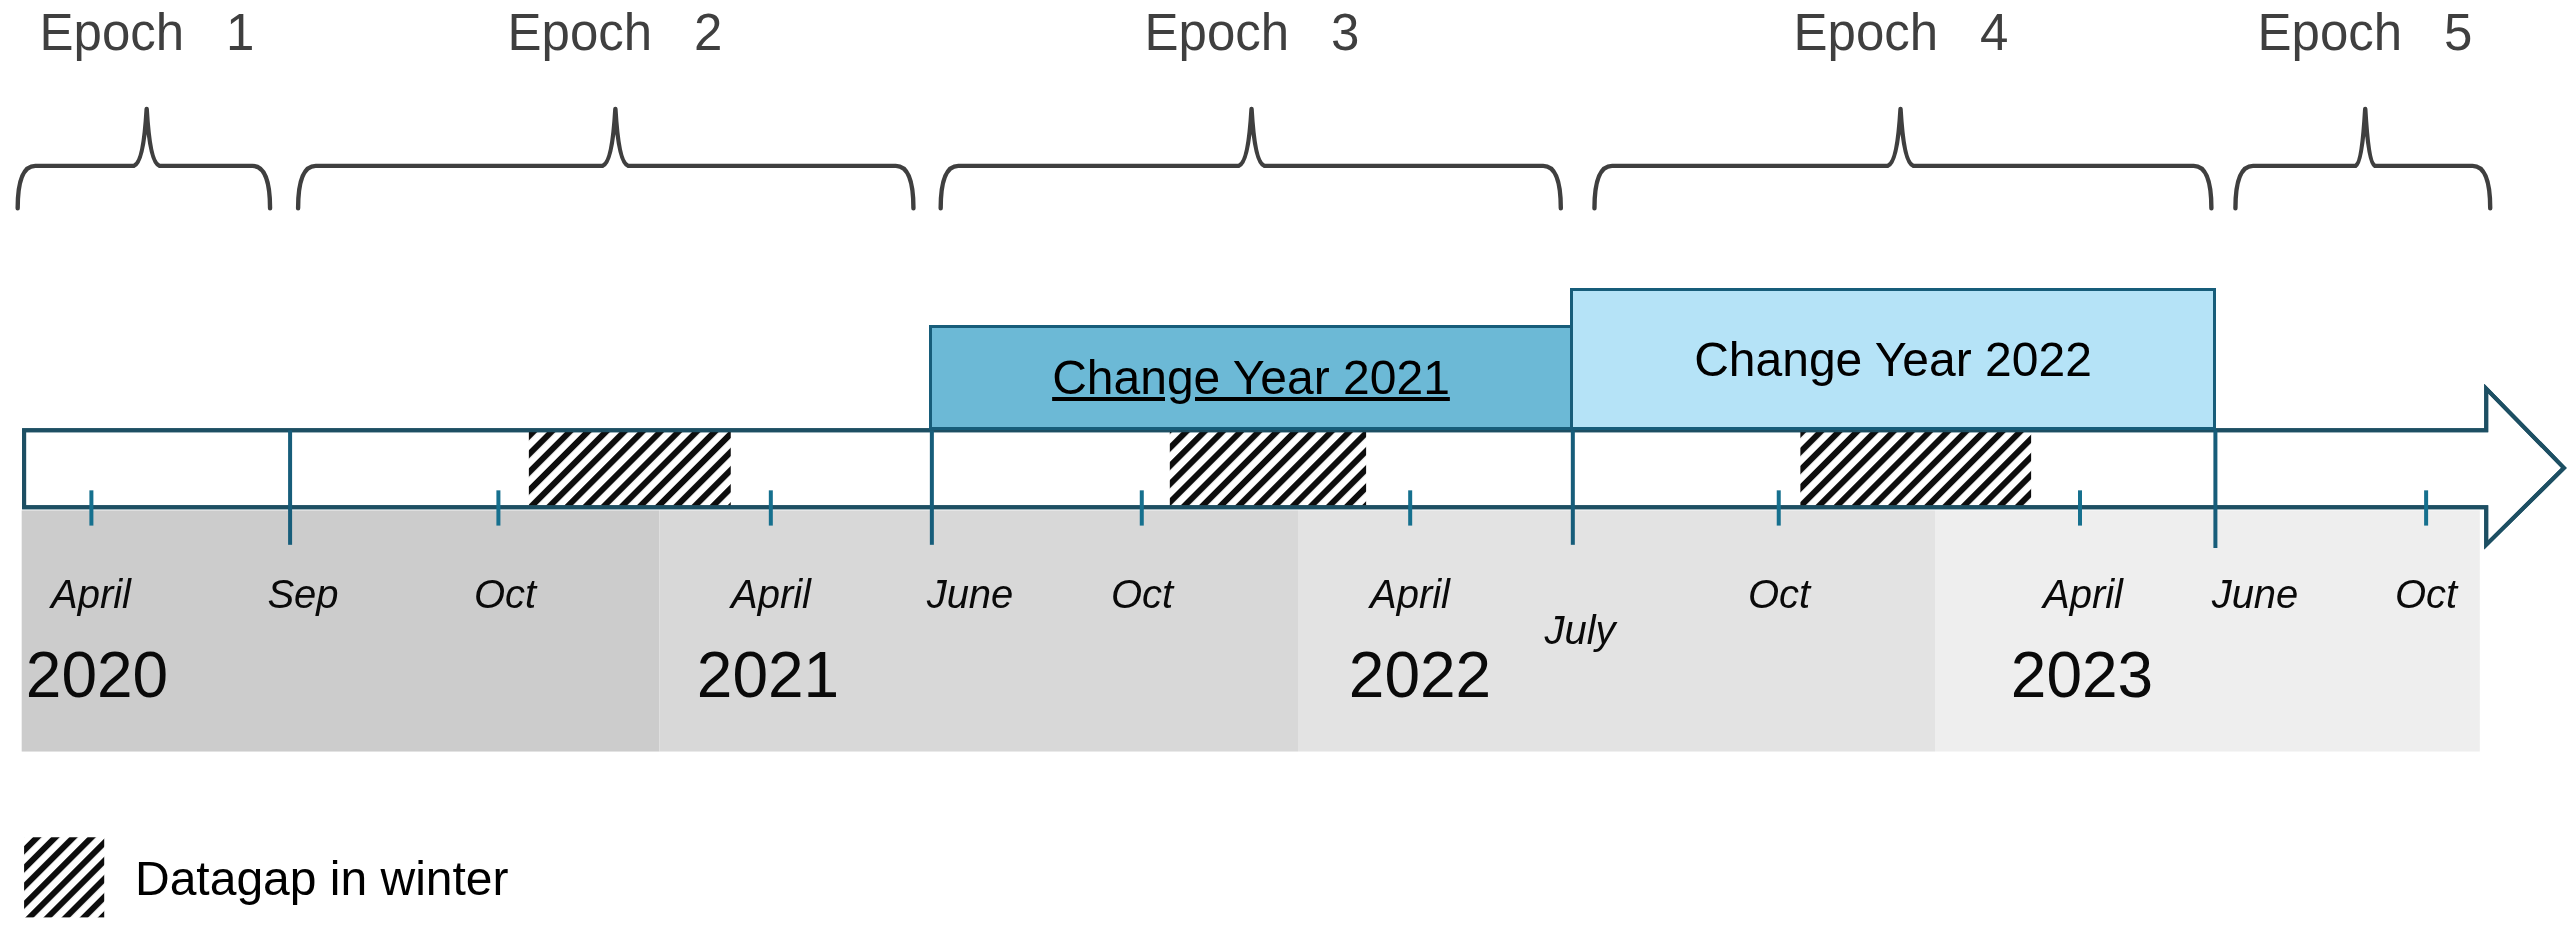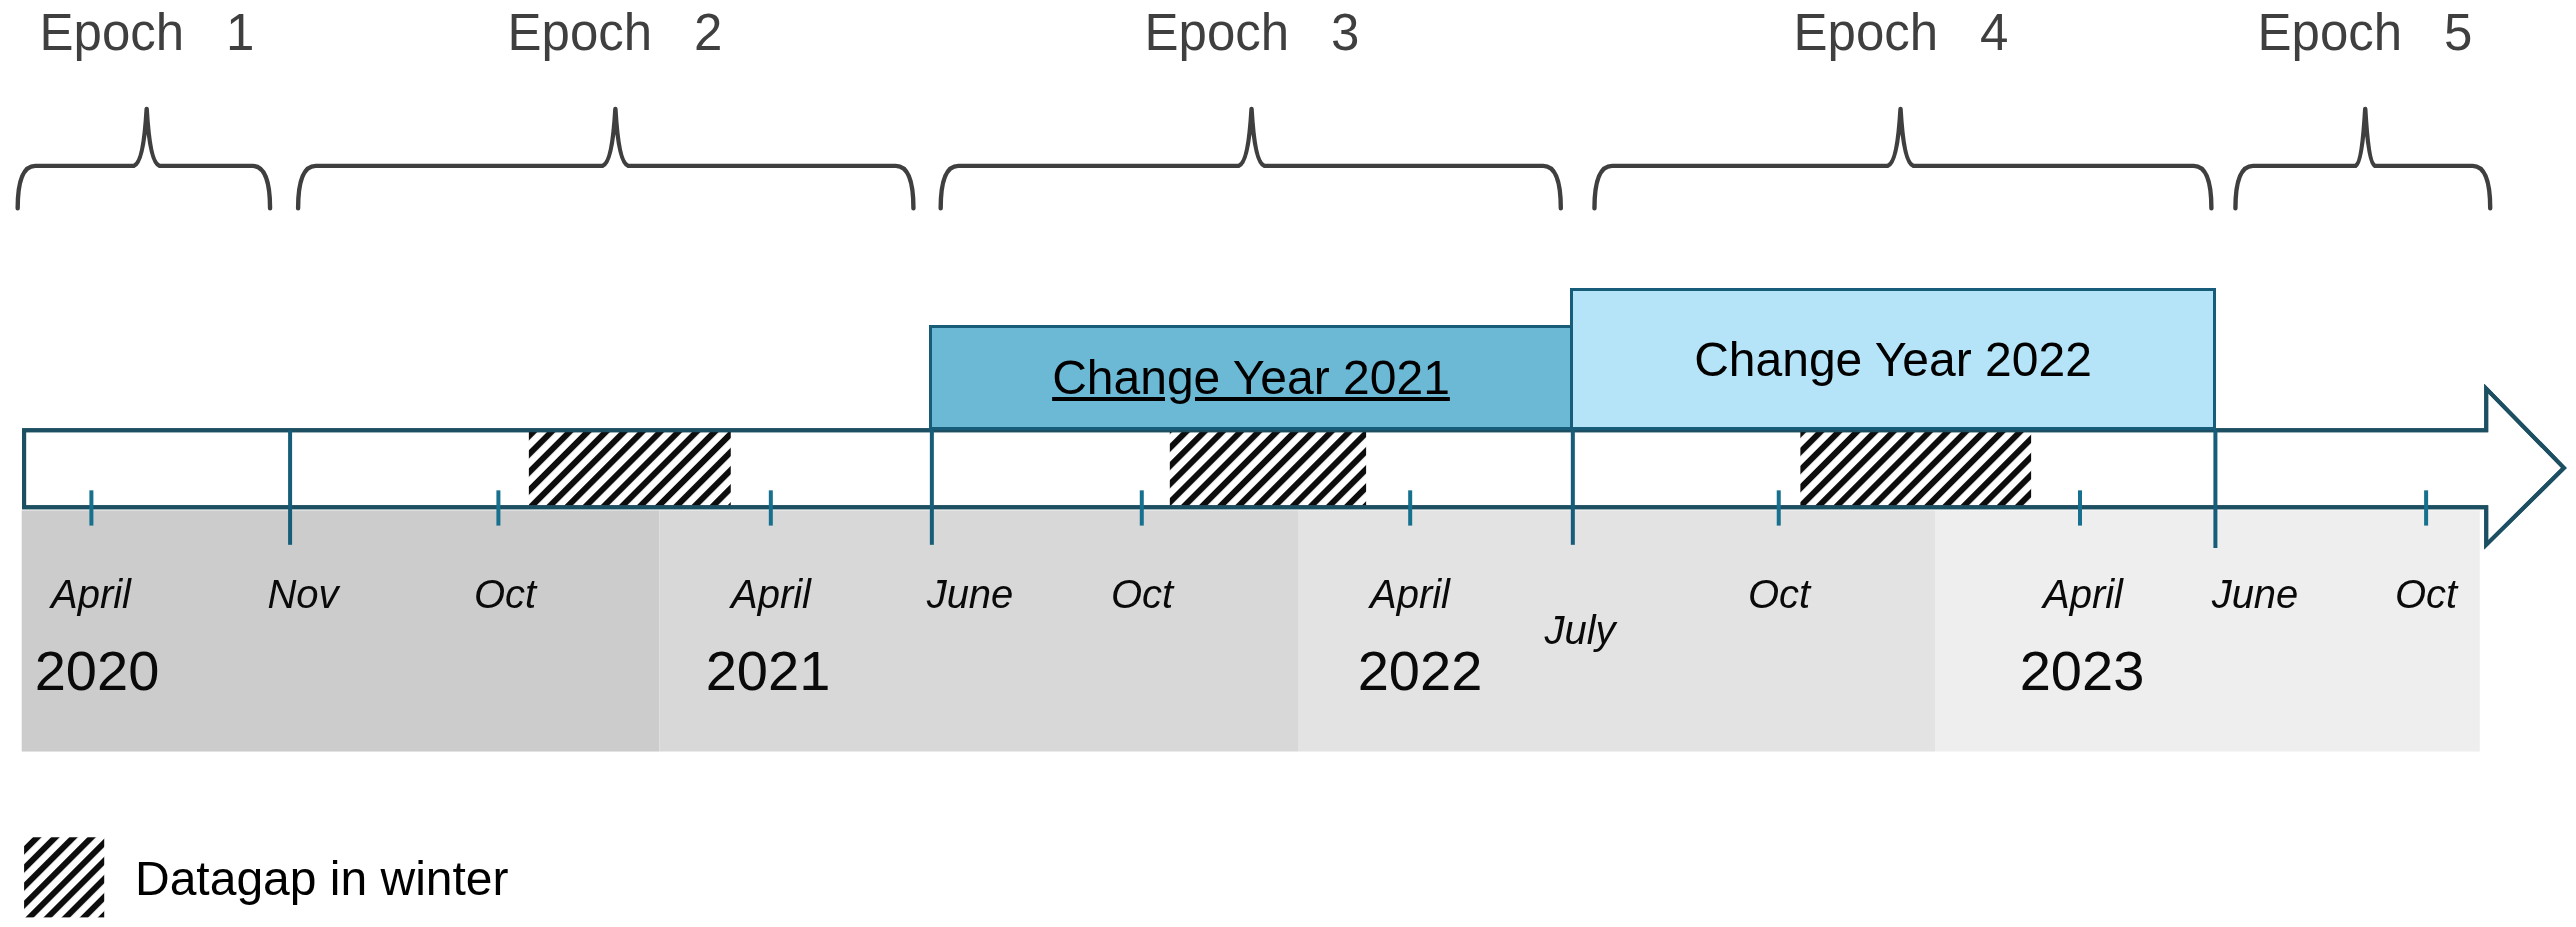--- a/index.html
+++ b/index.html
@@ -18,21 +18,21 @@
   .cy-2020{left:288px;top:355px;width:643px;height:75px;background:#5191c2;}
   .cy-2021{left:929px;top:325px;width:644px;height:105px;background:#6cb9d6;text-decoration:underline;}
   .cy-2022{left:1570px;top:288px;width:646px;height:142px;background:#b5e3f7;}
 
   .month{position:absolute;top:572px;transform:translateX(-50%);font-size:40px;
          font-style:italic;color:#0a0a0a;z-index:3;white-space:nowrap;}
   .m0{left:91px;} .m1{left:303px;} .m2{left:505px;} .m3{left:771px;}
   .m4{left:970px;} .m5{left:1142px;} .m6{left:1410px;} .m7{left:1580px;margin-top:36px;}
   .m8{left:1779px;} .m9{left:2083px;} .m10{left:2255px;} .m11{left:2426px;}
 
-  .year{position:absolute;top:638px;transform:translateX(-50%);font-size:56px;
+  .year{position:absolute;top:638px;transform:translateX(-50%);font-size:64px;
         color:#0a0a0a;z-index:3;white-space:nowrap;}
   .y0{left:97px;} .y1{left:768px;} .y2{left:1420px;} .y3{left:2082px;}
 
   .legend-label{position:absolute;left:135px;top:851px;font-size:48px;color:#000000;
                 z-index:3;white-space:nowrap;}
 </style>
 </head>
 <body>
 
 <div id="stage">
@@ -112,21 +112,21 @@
   </div>
 
   <div class="cy-box cy-2021">
     <span>Change Year 2021</span>
   </div>
   <div class="cy-box cy-2022">
     <span>Change Year 2022</span>
   </div>
 
   <span class="month m0">April</span>
-  <span class="month m1">Nov</span>
+  <span class="month m1">Sep</span>
   <span class="month m2">Oct</span>
   <span class="month m3">April</span>
   <span class="month m4">June</span>
   <span class="month m5">Oct</span>
   <span class="month m6">April</span>
   <span class="month m7">July</span>
   <span class="month m8">Oct</span>
   <span class="month m9">April</span>
   <span class="month m10">June</span>
   <span class="month m11">Oct</span>

